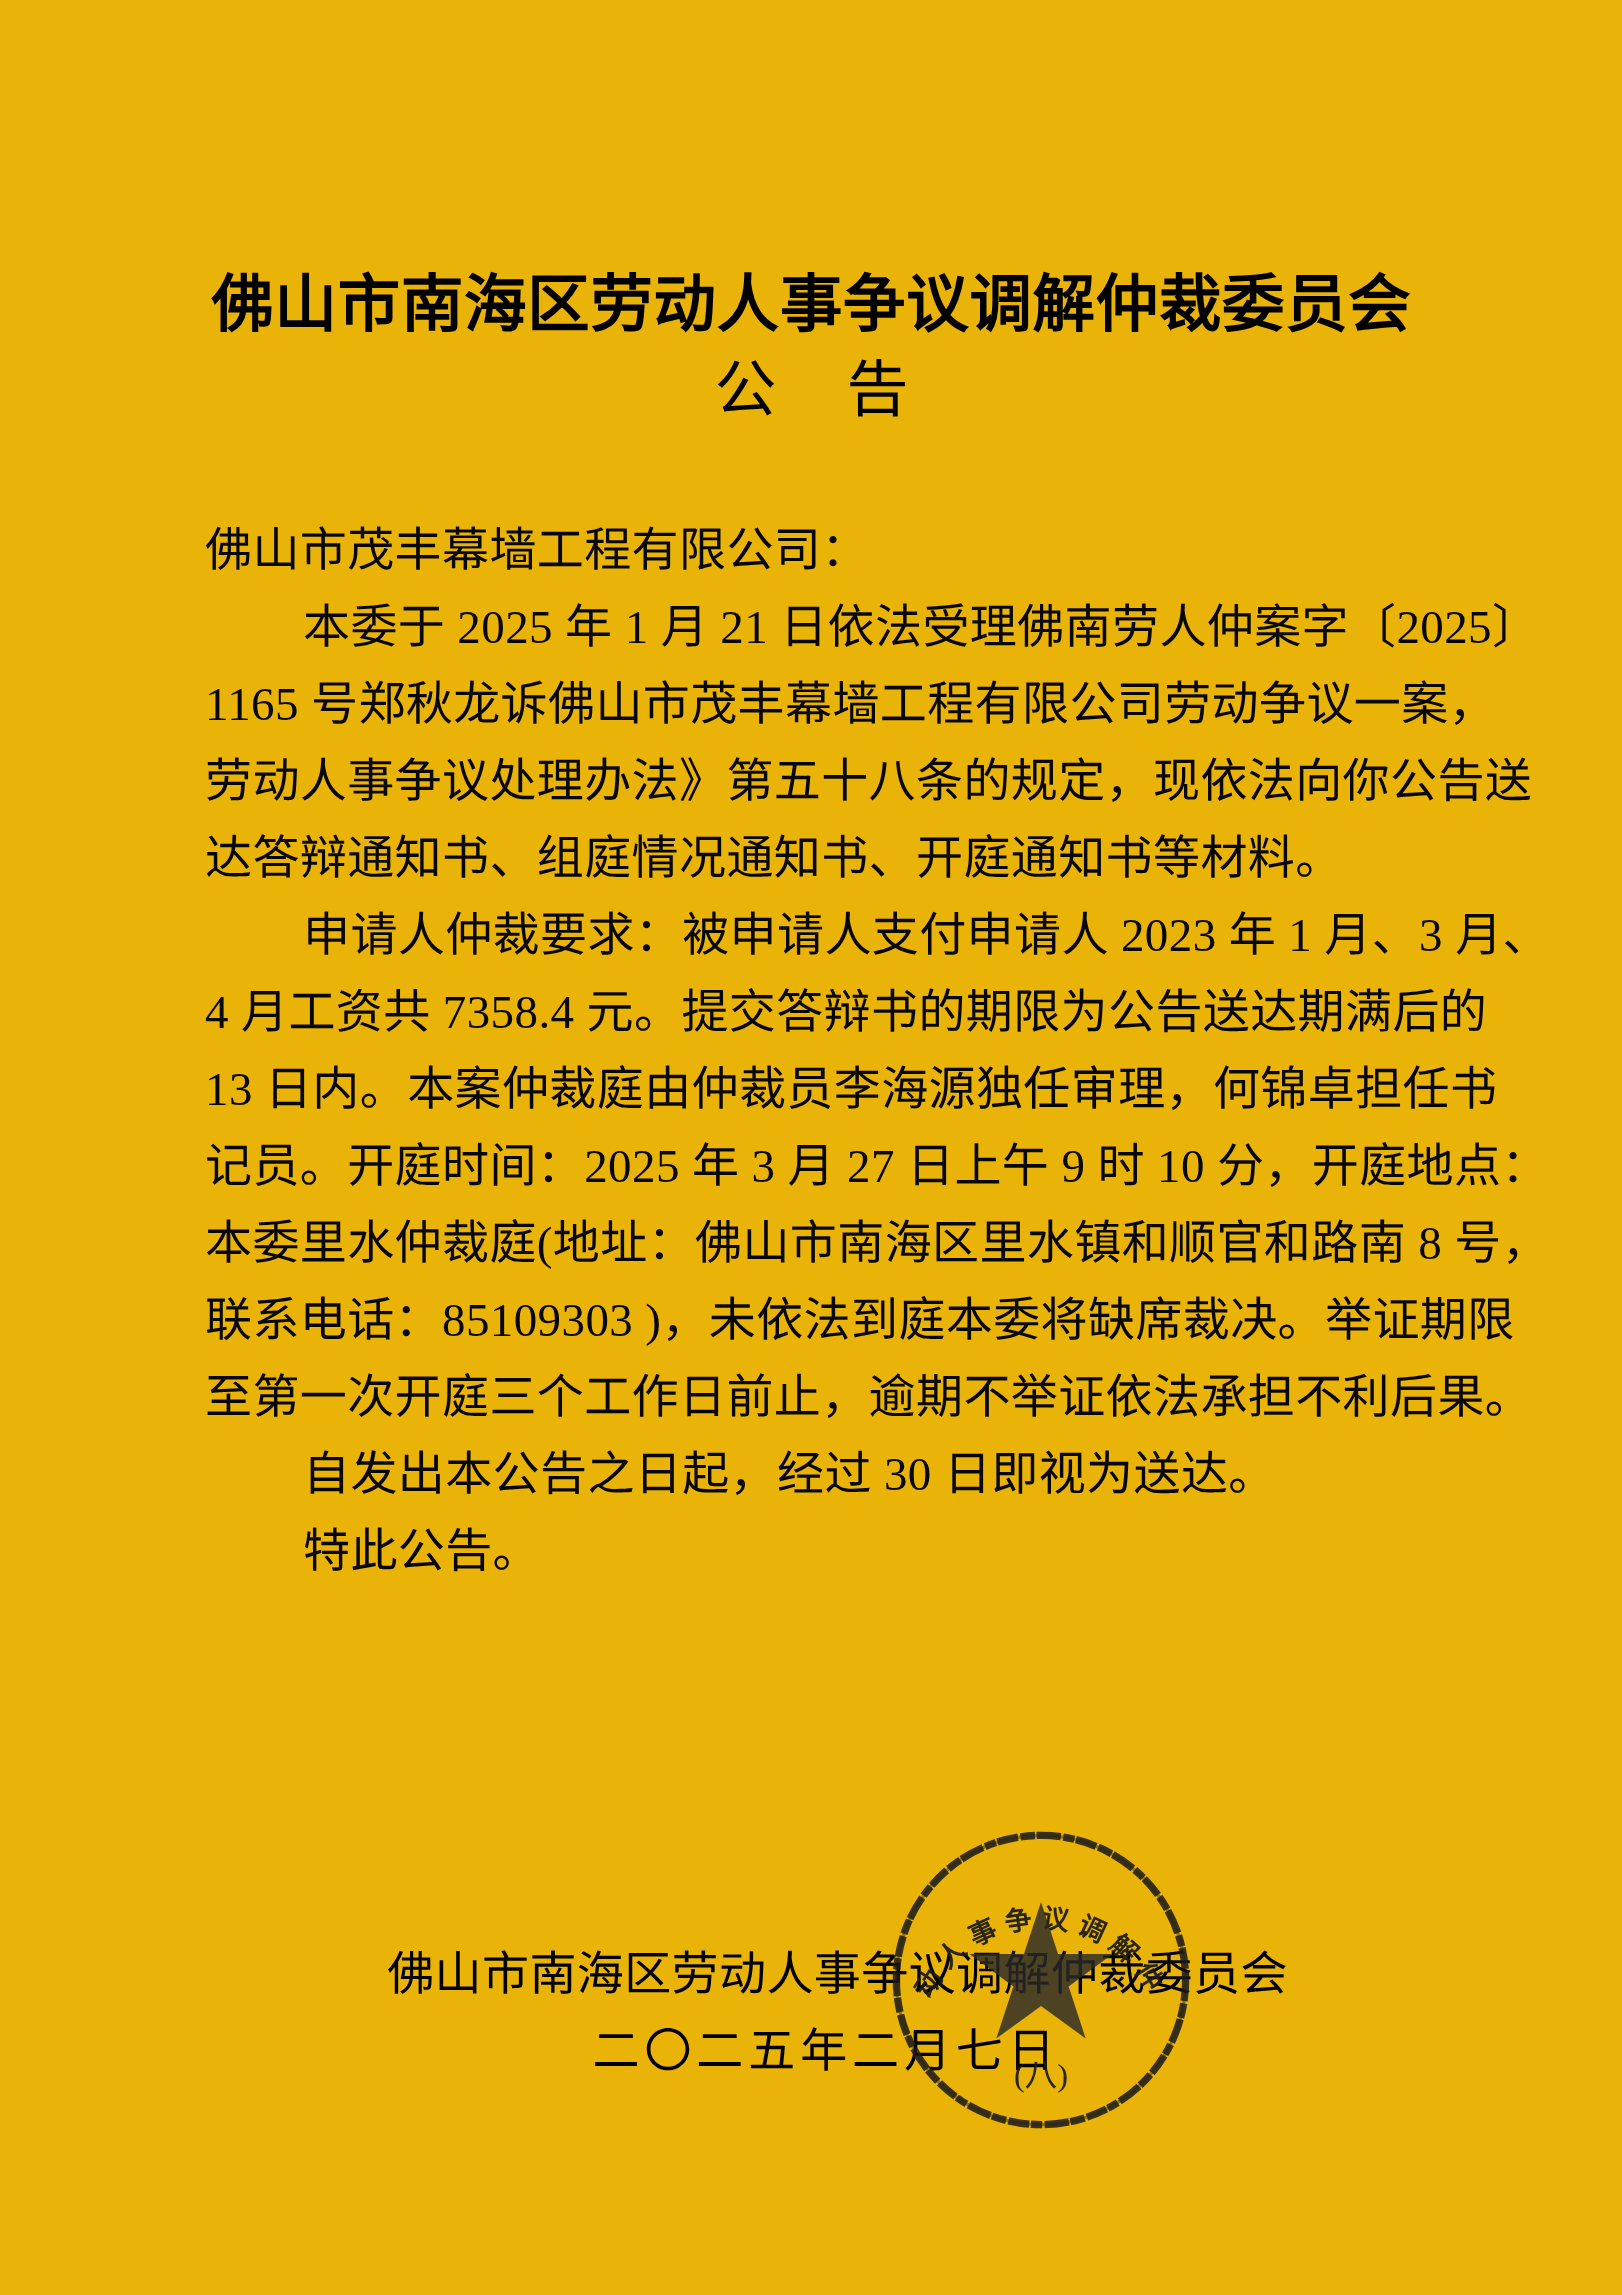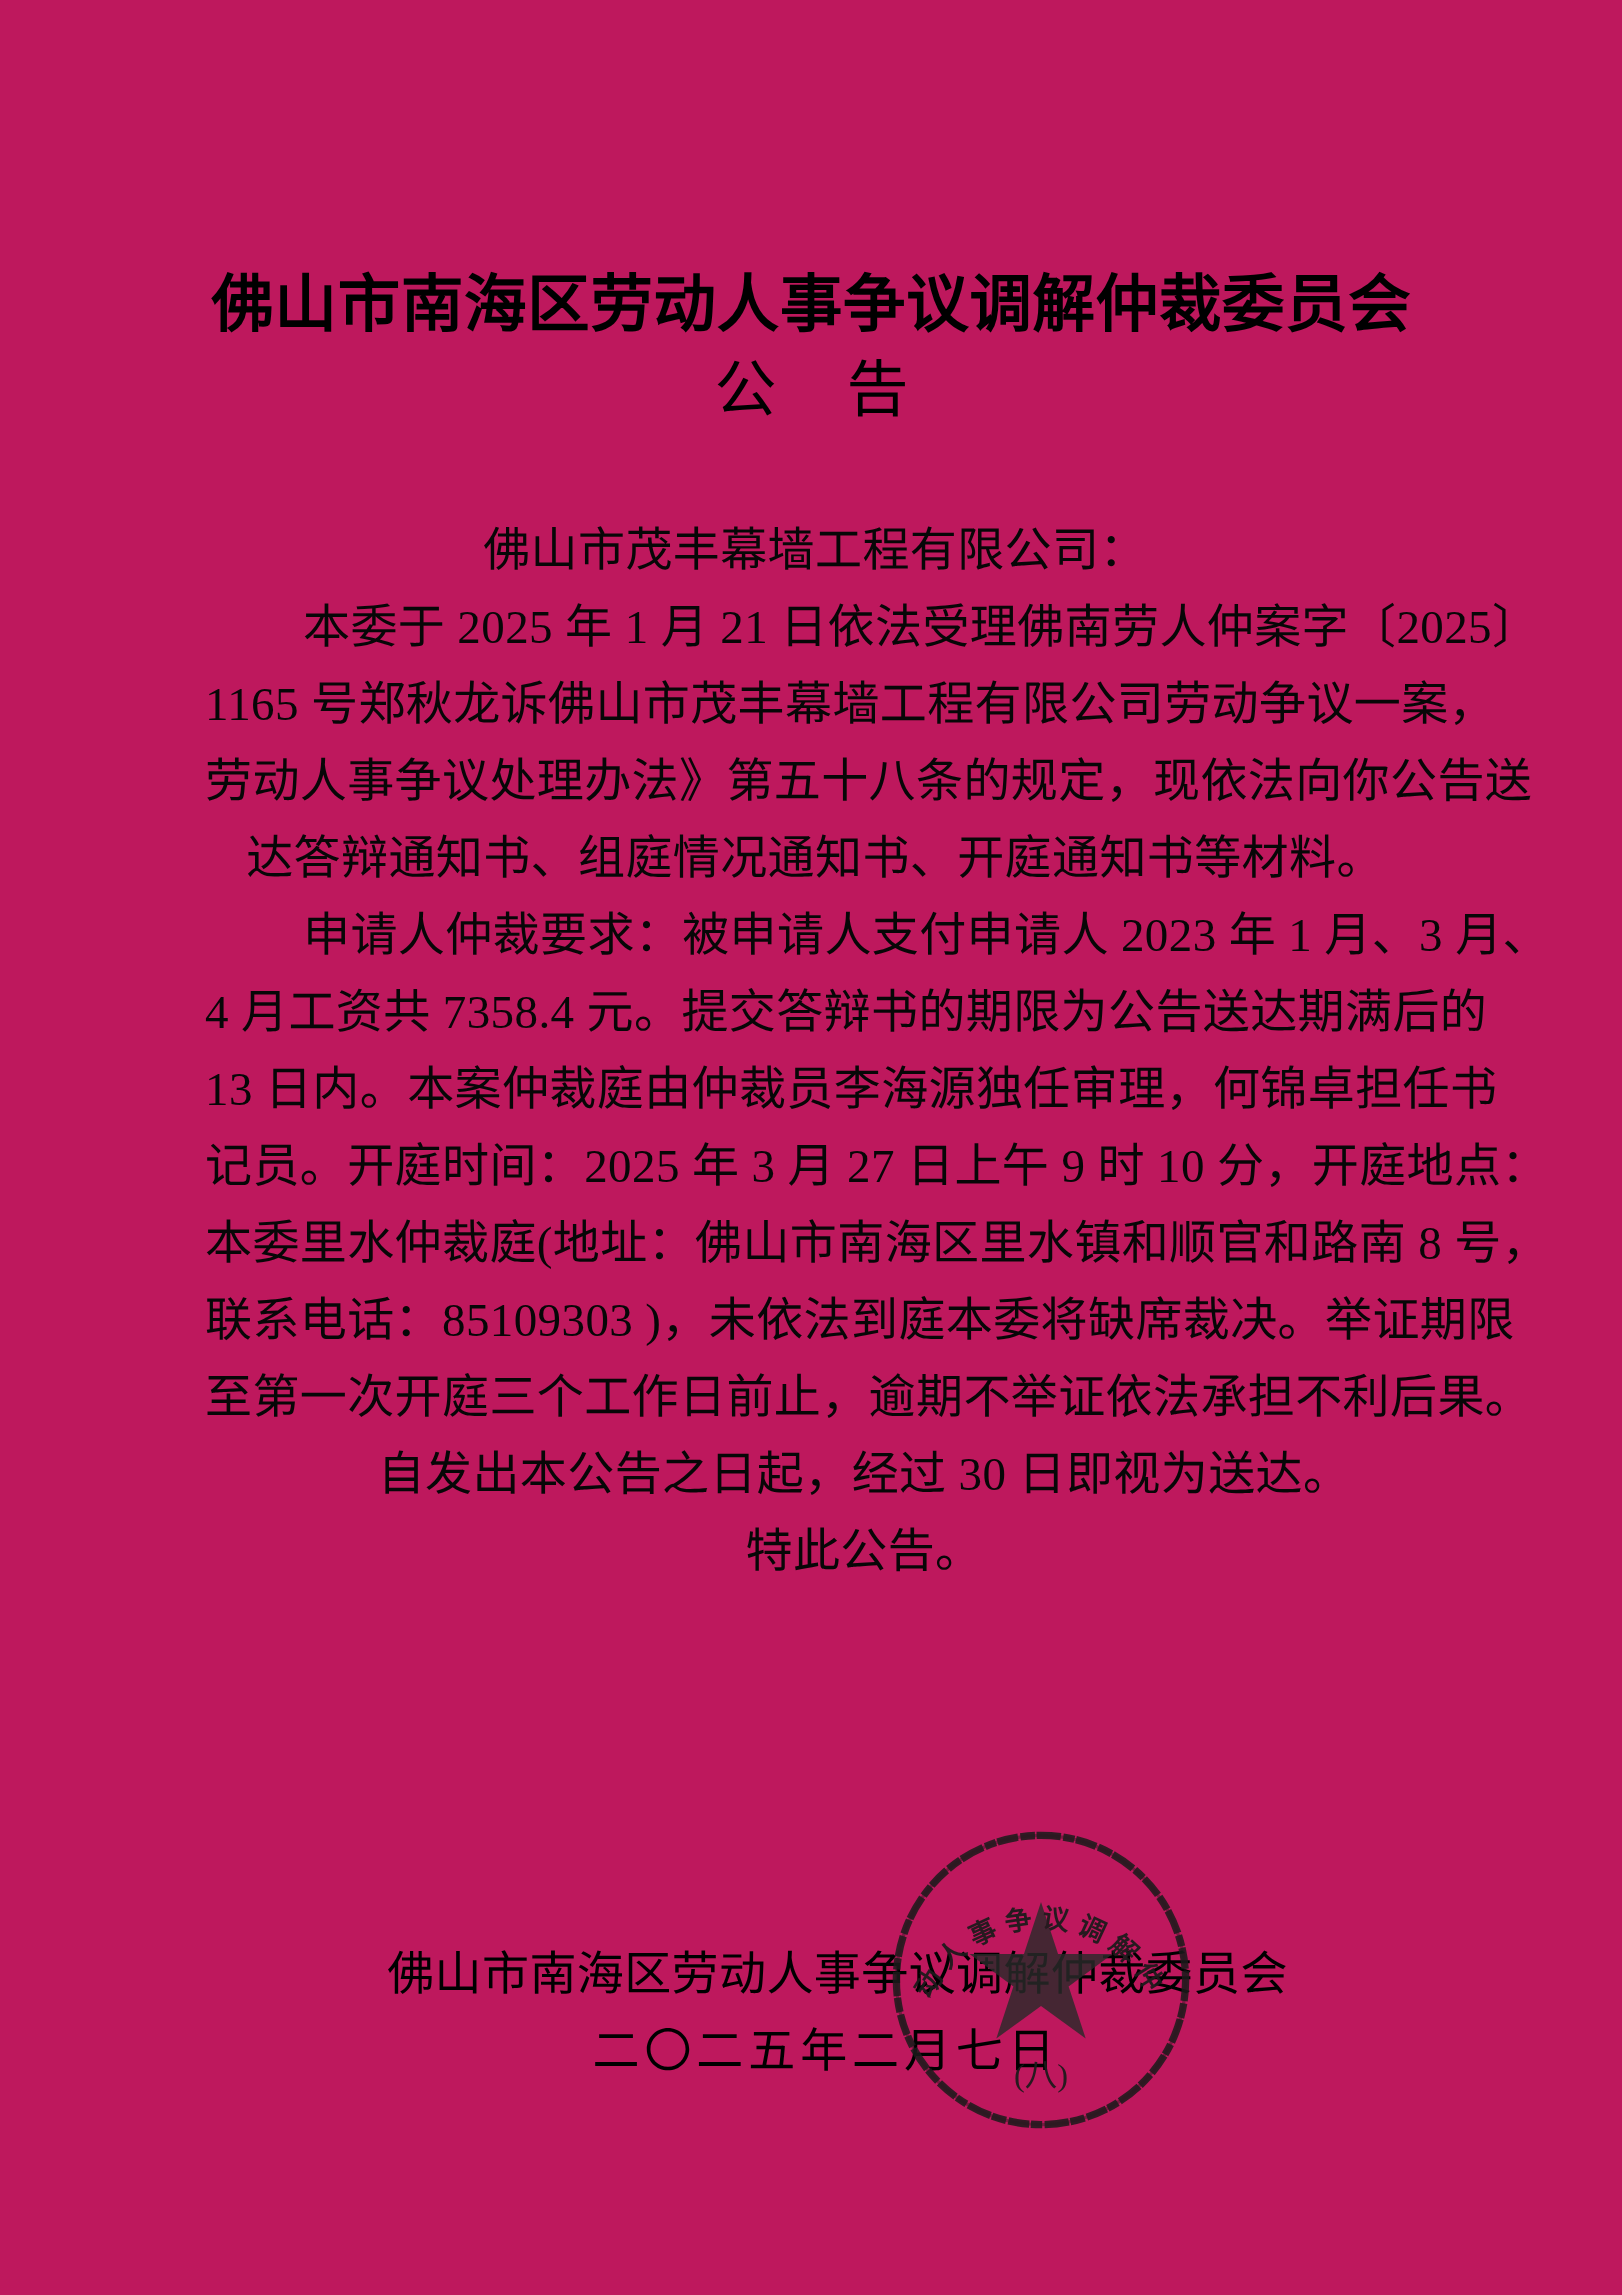--- a/index.html
+++ b/index.html
@@ -9,21 +9,21 @@
     background: #ffffff;
   }
   body {
     font-family: "Liberation Serif", "DejaVu Serif", serif;
     color: #000000;
   }
   .page {
     position: relative;
     width: 1623px;
     height: 2295px;
-    background: #be185d;
+    background: #eab308;
     overflow: hidden;
     box-sizing: border-box;
   }
 
   
   .title-block {
     position: absolute;
     left: 0;
     top: 268px;
     width: 1623px;
@@ -56,21 +56,20 @@
     top: 512px;
     width: 1220px;
   }
   .body-line {
     font-family: "Liberation Serif", "DejaVu Serif", serif;
     font-size: 47px;
     line-height: 77px;
     letter-spacing: 0.4px;
     white-space: pre;
     color: #070707;
-    text-align: center;
   }
   .indent2 { text-indent: 98px; }
 
   
   .sign-block {
     position: absolute;
     left: 0;
     top: 1936px;
     width: 1623px;
     text-align: center;

